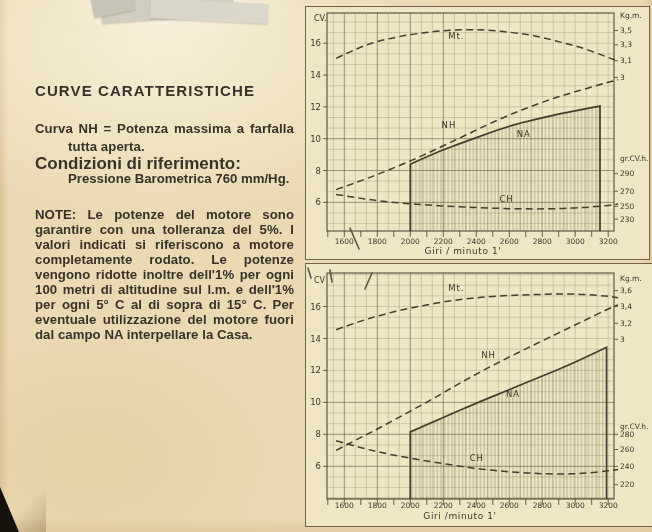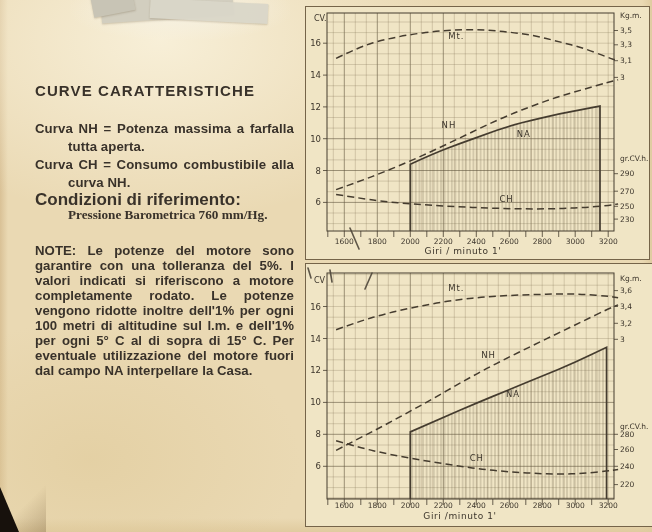--- a/index.html
+++ b/index.html
@@ -25,21 +25,21 @@
     background:#17110c; clip-path:polygon(0 0, 100% 100%, 0 100%);}
   #corner-shade{position:absolute; left:0; top:470px; width:46px; height:62px;
     background:linear-gradient(135deg, rgba(0,0,0,0) 55%, rgba(120,95,60,.35));}
   
   #text-col{position:absolute; left:35px; top:70px; width:259px; color:#39322a;}
   #text-col .heading{font-size:15px; font-weight:700; letter-spacing:1.1px; margin:12px 0 21px 0; white-space:nowrap;}
   .lg{margin:0; font-size:13.2px; line-height:18px; font-weight:700; text-align:justify;
       padding-left:33px; text-indent:-33px; letter-spacing:.1px;}
   .block-gap{margin-top:15px;}
   .cond-title{margin:0; font-size:17px; line-height:15px; font-weight:700;}
-  .cond-line{margin:0; font-size:13.2px; line-height:15px; font-weight:700; text-align:justify; padding-left:33px;font-family:Liberation Serif, serif;}
+  .cond-line{margin:0; font-size:13.2px; line-height:15px; font-weight:700; text-align:justify; padding-left:33px;}
   .note{margin:21px 0 0 0; font-size:13.2px; line-height:15px; font-weight:700; text-align:justify; letter-spacing:.05px;}
   
   .chart-box{position:absolute; background:#f0e5c5; border:1px solid #756449;}
   #chart-box-top{left:305px; top:6px;  width:343px; height:252px;}
   #chart-box-bottom{left:305px; top:263px; width:347px; height:262px; border-right:none;}
   .chart-box svg{display:block;}
   svg text{font-family:"DejaVu Sans", sans-serif; fill:#3c352b;}
 </style>
 </head>
 <body>
@@ -50,21 +50,20 @@
   <div id="tape-1" class="tape"></div>
   <div id="tape-3" class="tape"></div>
   <div id="tape-2" class="tape"></div>
   <div id="corner-shade"></div>
   <div id="corner-fold"></div>
 
   <div id="text-col">
     <p class="heading">CURVE CARATTERISTICHE</p>
 
     <p class="lg"><span class="b">Curva NH</span> <span>= Potenza massima a farfalla tutta aperta.</span></p>
-    <p class="lg"><span class="b">Curva CH</span> <span>= Consumo combustibile alla curva NH.</span></p>
 
     <p class="cond-title block-gap">Condizioni di riferimento:</p>
     <p class="cond-line">Pressione Barometrica 760 mm/Hg.</p>
 
     <p class="note"><span>NOTE:</span> <span>Le potenze del motore sono garantire con una tolleranza del 5%. I valori indicati si riferiscono a motore completamente rodato. Le potenze vengono ridotte inoltre dell'1% per ogni 100 metri di altitudine sul l.m. e dell'1% per ogni 5° C al di sopra di 15° C. Per eventuale utilizzazione del motore fuori dal campo NA interpellare la Casa.</span></p>
   </div>
 
   <div id="chart-box-top" class="chart-box">
     <svg id="svg-top" width="343" height="252" viewBox="0 0 343 252">
         <defs>

